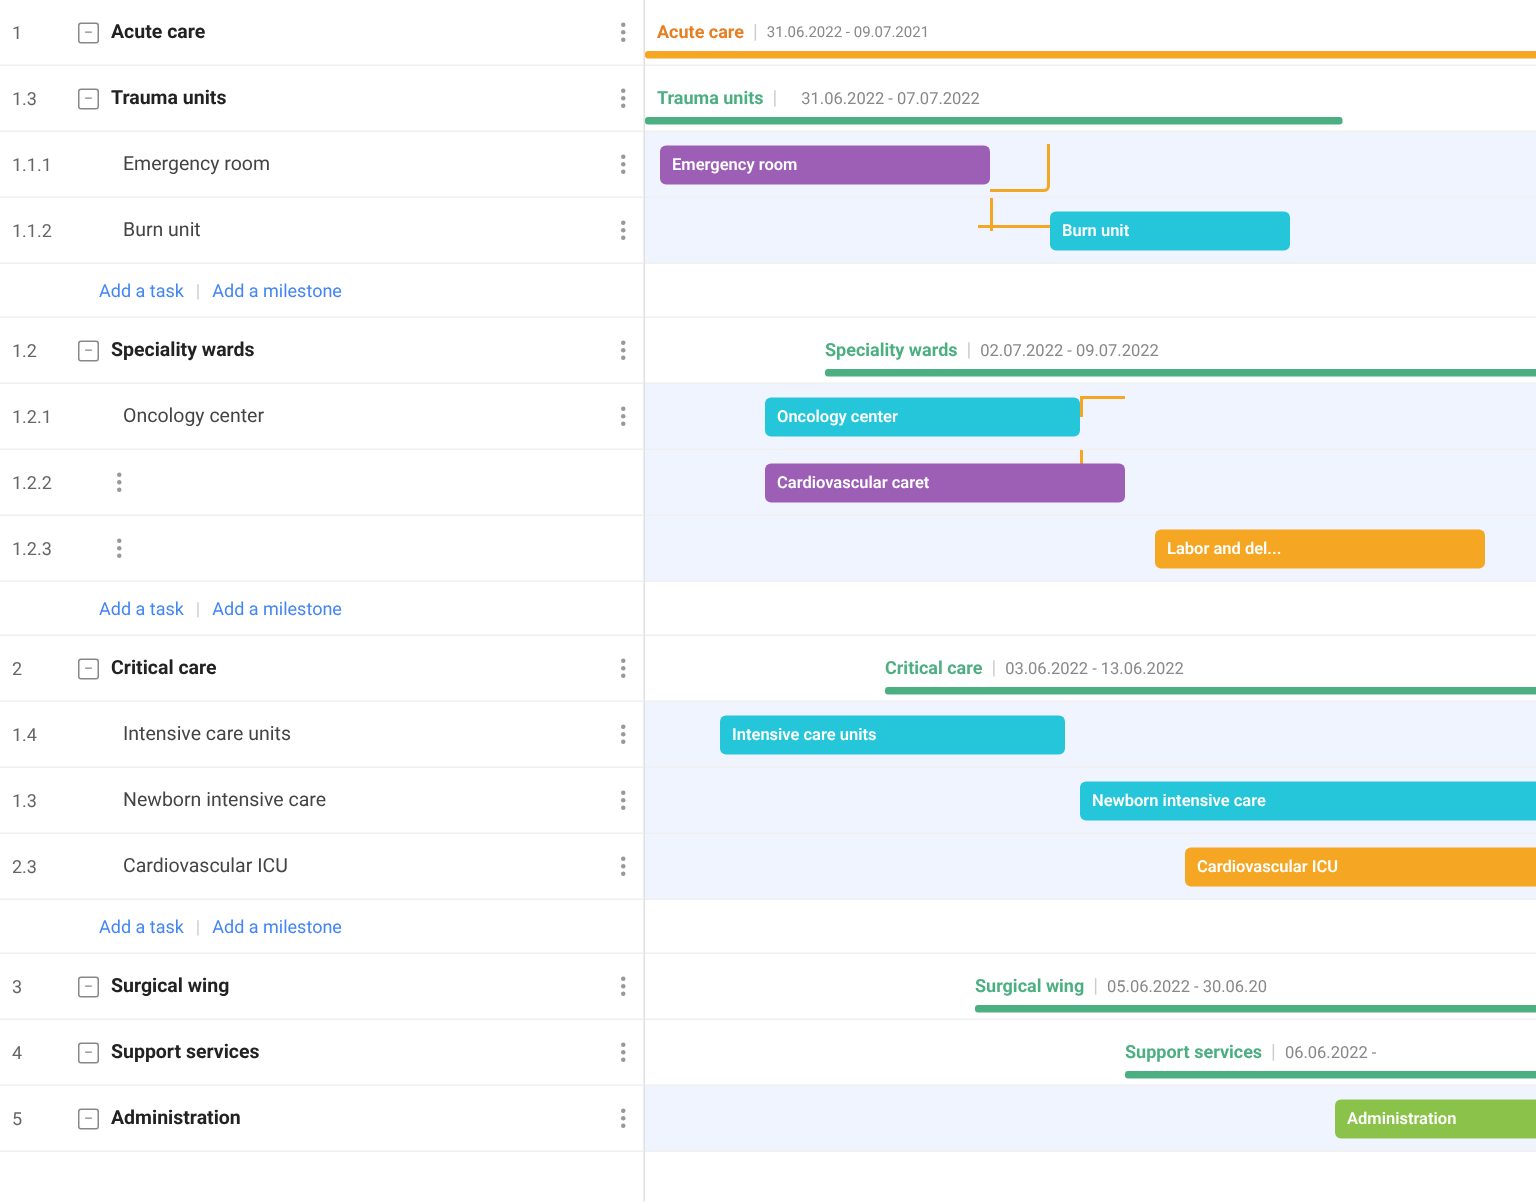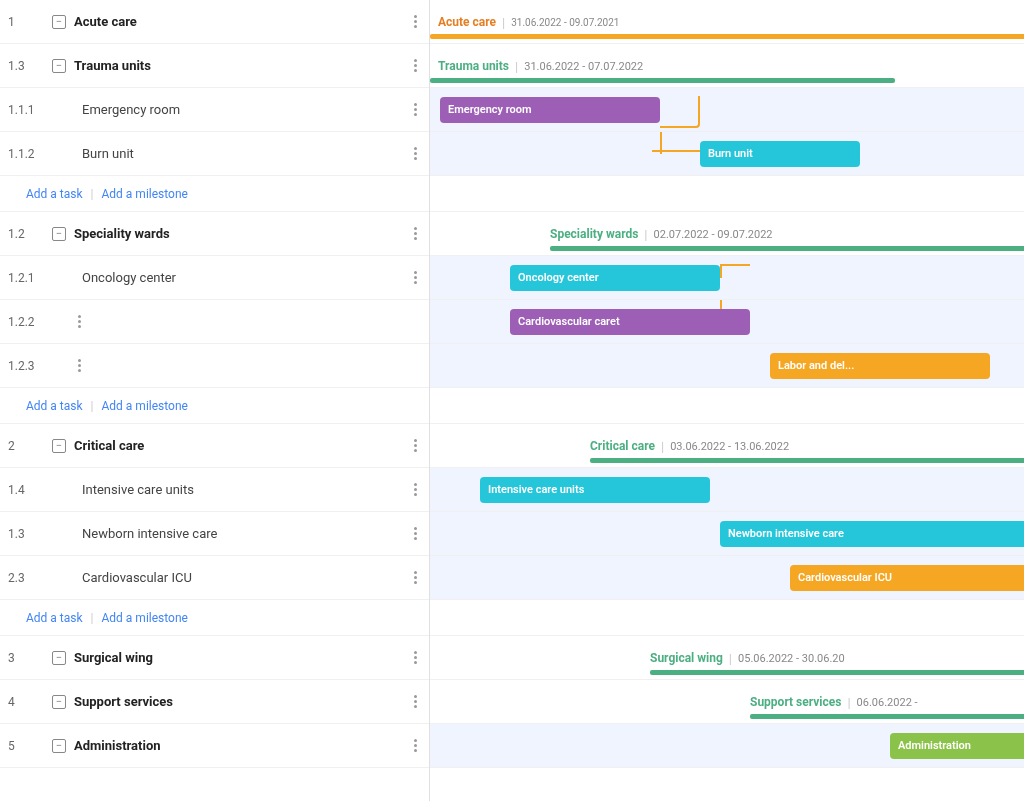--- a/index.html
+++ b/index.html
@@ -17,21 +17,21 @@
     .minus-icon { width: 14px; height: 14px; border: 1.5px solid #888; border-radius: 2px; display: flex; align-items: center; justify-content: center; }
     .minus-icon::after { content: '−'; font-size: 11px; color: #888; line-height: 1; }
     
     .row-label { flex: 1; color: #222; }
     .row-label.bold { font-weight: 700; }
     .row-label.indent { padding-left: 8px; color: #444; }
     
     .dots-menu { color: #999; font-size: 16px; cursor: pointer; padding: 4px; letter-spacing: 1px; display: flex; flex-direction: column; gap: 2px; align-items: center; justify-content: center; }
     .dot { width: 3px; height: 3px; background: #999; border-radius: 50%; }
     
-    .action-row { display: flex; align-items: center; padding: 0 8px 0 26px; height: 36px; border-bottom: 1px solid #f0f0f0; gap: 8px; }
+    .action-row { display: flex; align-items: center; padding: 0 8px 0 66px; height: 36px; border-bottom: 1px solid #f0f0f0; gap: 8px; }
     .action-link { color: #4285f4; font-size: 12px; cursor: pointer; }
     .action-sep { color: #ccc; font-size: 12px; }
 
     
     .right-panel { flex: 1; overflow-x: auto; overflow-y: auto; position: relative; background: #fff; }
     .gantt-inner { width: 620px; position: relative; }
     
     .gantt-row { height: 44px; border-bottom: 1px solid #f0f0f0; position: relative; display: flex; align-items: center; }
     .action-gantt-row { height: 36px; border-bottom: 1px solid #f0f0f0; background: #fff; }
     
@@ -256,21 +256,21 @@
           <span style="color:#ccc;">|</span>
           <span style="font-size:10px; color:#888;">31.06.2022 - 09.07.2021</span>
         </div>
         <div style="position:absolute; left:0; right:0; bottom:4px; height:5px; background:#f5a623; border-radius:2px;"></div>
       </div>
 
       <div class="gantt-row" style="height:44px; position:relative; border-bottom:1px solid #f0f0f0; background:#fff;">
         <div style="position:absolute; left:8px; top:50%; transform:translateY(-50%); display:flex; align-items:center; gap:6px; z-index:2;">
           <span style="font-size:12px; font-weight:700; color:#4caf82;">Trauma units</span>
           <span style="color:#ccc;">|</span>
-          <span style="font-size:11px; color:#888;">31.06.2022 - 07.07.2022</span>
+          <span style="font-size:11px; color:#888;margin-left:10px;">31.06.2022 - 07.07.2022</span>
         </div>
         <div style="position:absolute; left:0; width:75%; bottom:4px; height:5px; background:#4caf82; border-radius:2px;"></div>
       </div>
 
       <div class="gantt-row" style="height:44px; position:relative; border-bottom:1px solid #f0f0f0; background:#f0f4ff;">
         <div class="gantt-bar bar-purple" style="left:10px; width:220px; top:50%; transform:translateY(-50%);">
           <span>Emergency room</span>
         </div>
 
         <div style="position:absolute; left:230px; top:8px; width:40px; height:32px; border:2px solid #f5a623; border-left:none; border-top:none; border-radius:0 0 4px 0;"></div>

